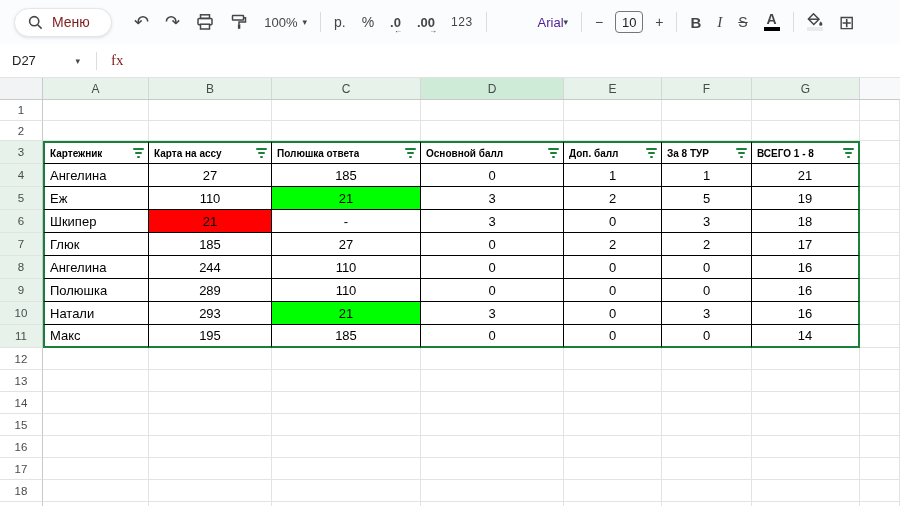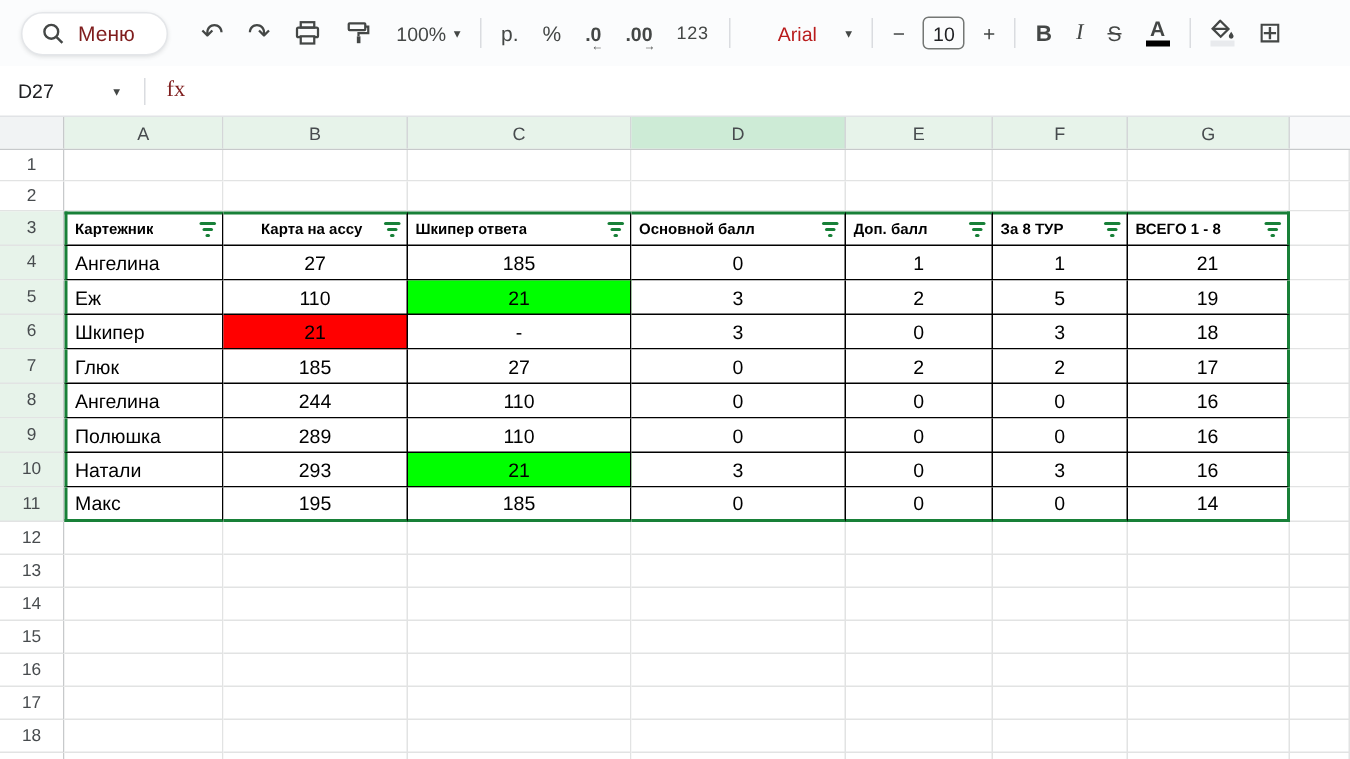--- a/index.html
+++ b/index.html
@@ -17,21 +17,21 @@
     font-size:14px; padding:3px 8px; border-radius:4px; position:relative; }
   .tb-btn svg { display:block; }
   .uglyph { font-size:18px; line-height:18px; }
   .tb-divider { width:1px; height:20px; background:#dadce0; margin:0 5px; flex:none; }
   .zoom-ctl { gap:5px; font-size:13px; color:#444746; }
   .caret { font-size:9px; color:#444746; }
   .dec { position:relative; font-size:13px; font-weight:bold; color:#444746; }
   .dec .arr { position:absolute; bottom:-5px; font-size:8px; font-weight:normal; }
   .dec .arr.l { left:4px; } .dec .arr.r { right:-2px; }
   .fmt123 { font-size:12px; letter-spacing:.5px; color:#444746; }
-  .font-name { font-size:13px; color:#b91c1c; width:64px; text-align:center; }
+  .font-name { font-size:13px; color:#4c1d95; width:64px; text-align:right; }
   .size-box { border:1px solid #747775; border-radius:4px; width:28px; height:22px;
     display:flex; align-items:center; justify-content:center; font-size:13px;
     color:#202124; margin:0 4px; }
   .b-bold { font-weight:bold; font-size:15px; }
   .b-italic { font-style:italic; font-family:"Liberation Serif",serif; font-size:15px; }
   .b-strike { font-size:14px; text-decoration:line-through; }
   .color-a { flex-direction:column; gap:1px; font-size:14px; font-weight:bold; line-height:13px; }
   .color-bar { width:16px; height:4px; background:#000; }
   .fill-bar { width:16px; height:4px; background:#e8eaed; }
   .borders-glyph { font-size:19px; }
@@ -208,29 +208,29 @@
         <div class="row-hdr band">3</div>
         <div class="cell tcell thead e-top e-left">
           <div class="" style="overflow: hidden;">Картежник</div>
           <div class="ficon">
             <i></i>
             <i></i>
             <i></i>
           </div>
         </div>
         <div class="cell tcell thead e-top">
-          <div class="" style="overflow: hidden; margin-left: 20px;">Карта на ассу</div>
+          <div class="" style="overflow: hidden;">Карта на ассу</div>
           <div class="ficon">
             <i></i>
             <i></i>
             <i></i>
           </div>
         </div>
         <div class="cell tcell thead e-top">
-          <div class="" style="overflow: hidden;">Шкипер ответа</div>
+          <div class="" style="overflow: hidden;">Полюшка ответа</div>
           <div class="ficon">
             <i></i>
             <i></i>
             <i></i>
           </div>
         </div>
         <div class="cell tcell thead e-top">
           <div class="" style="overflow: hidden;">Основной балл</div>
           <div class="ficon">
             <i></i>

